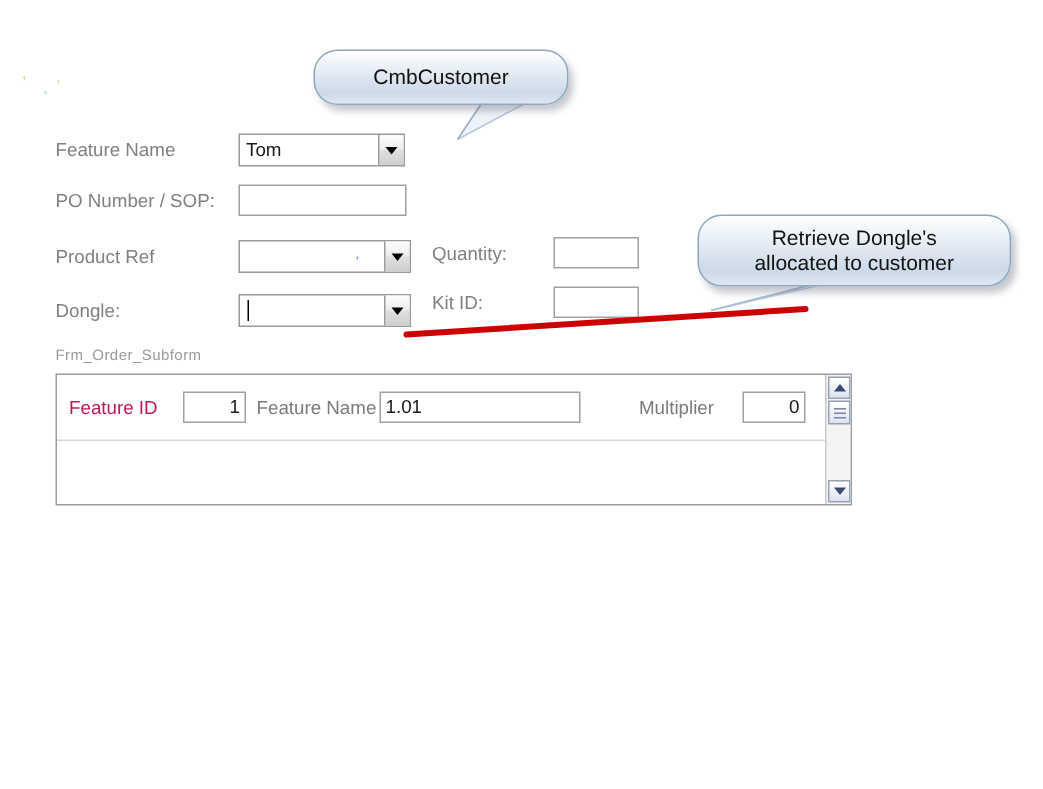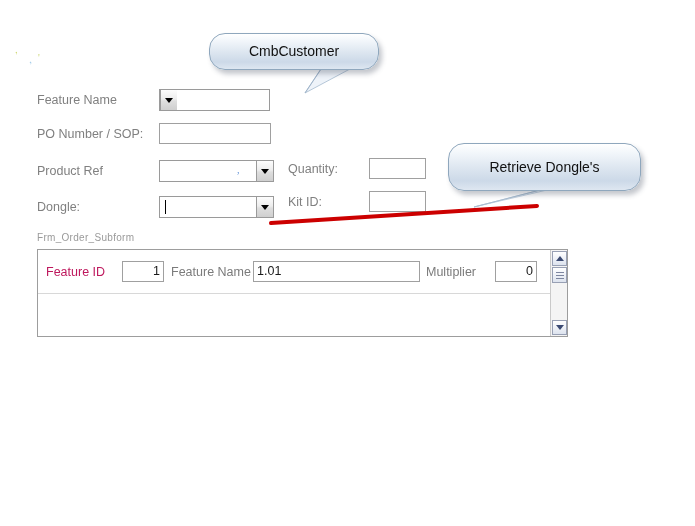--- a/index.html
+++ b/index.html
@@ -194,20 +194,21 @@
 </style>
 </head>
 <body>
 
 <div class="faint-mark" style="left:14px; top:44px; color:#cdd66a; transform:rotate(-20deg);">,</div>
 <div class="faint-mark" style="left:28px; top:54px; color:#9ec9e8; transform:rotate(-25deg);">,</div>
 <div class="faint-mark" style="left:38px; top:52px; color:#c9d46b;">'</div>
 
 <div class="form-label" style="left:37px; top:92px;">Feature Name</div>
 <div class="combo" style="left:159px; top:89px; width:111px; height:22px;">
+  <span class="combo-value">Tom</span>
   <span class="combo-btn">
     <span class="arrow"></span>
   </span>
 </div>
 
 <div class="form-label" style="left:37px; top:126px;">PO Number / SOP:</div>
 <div class="textbox" style="left:159px; top:123px; width:112px; height:21px;"></div>
 
 <div class="form-label" style="left:37px; top:163px;">Product Ref</div>
 <div class="combo" style="left:159px; top:160px; width:115px; height:22px;">
@@ -235,21 +236,21 @@
 <div class="textbox" style="left:369px; top:191px; width:57px; height:21px;"></div>
 
 <div id="subform-title" style="left:37px; top:232px;">Frm_Order_Subform</div>
 
 <div id="subform-frame" style="left:37px; top:249px; width:531px; height:88px;">
 
   <div class="subform-row" style="top:0; height:43px;">
     <div class="form-label" style="left:8px; top:14px; color:#be185d;">Feature ID</div>
     <div class="textbox" style="left:84px; top:11px; width:42px; height:21px; justify-content:flex-end;">1</div>
     <div class="form-label" style="left:133px; top:14px; color:#7b7b7b;">Feature Name</div>
-    <div class="textbox" style="left:215px; top:11px; width:167px; height:21px;">1.01</div>
+    <div class="textbox" style="left:215px; top:11px; width:134px; height:21px;">1.01</div>
     <div class="form-label" style="left:388px; top:14px; color:#7b7b7b;">Multiplier</div>
     <div class="textbox" style="left:457px; top:11px; width:42px; height:21px; justify-content:flex-end;">0</div>
   </div>
 
   <div class="row-sep" style="top:43px;"></div>
 
   <div id="subform-scrollbar" style="right:0; top:0; width:17px; height:100%;">
     <div class="sb-btn" style="top:1px;">
       <span class="tri-up"></span>
     </div>
@@ -273,17 +274,18 @@
 </div>
 
 <svg class="tail-svg" width="290" height="40" style="left:265px; top:195px;">
   <line x1="6" y1="28" x2="272" y2="11" stroke="#cc0000" stroke-width="4" stroke-linecap="round"></line>
 </svg>
 
 <svg class="tail-svg" width="150" height="40" style="left:460px; top:185px;">
   <polygon points="88,3 100,2 14,22" fill="#f4f8fc" stroke="#c3d2e0" stroke-width="1"></polygon>
   <line x1="88" y1="3" x2="14" y2="22" stroke="#a8bccf" stroke-width="1"></line>
 </svg>
-<div class="callout" style="left:448px; top:143px; width:193px; height:48px;">
+<div class="callout" style="left:465px; top:143px; width:209px; height:48px;">
   <div class="callout-inner">
     <span>Retrieve Dongle's</span><br>
+    <span>allocated to customer</span>
   </div>
 </div>
 
 </body></html>

